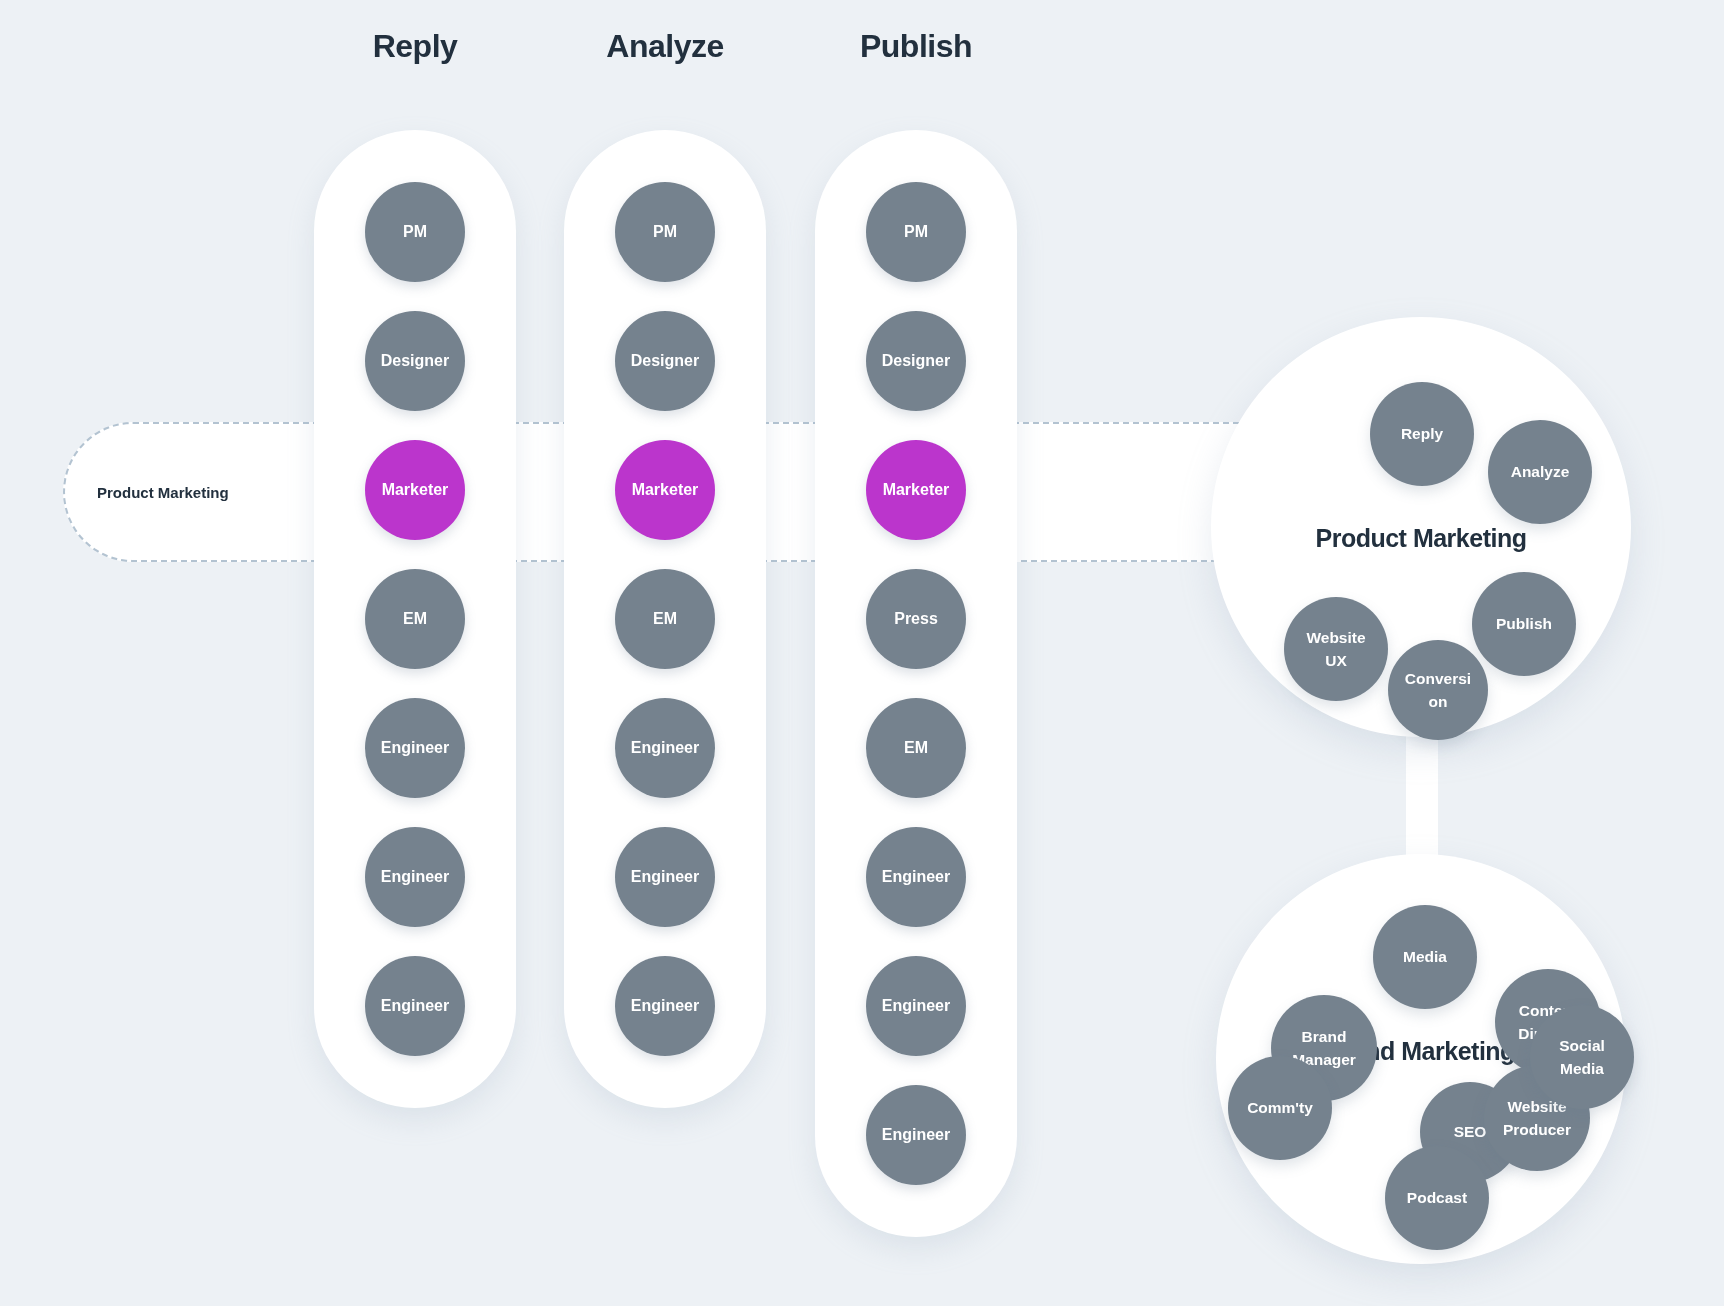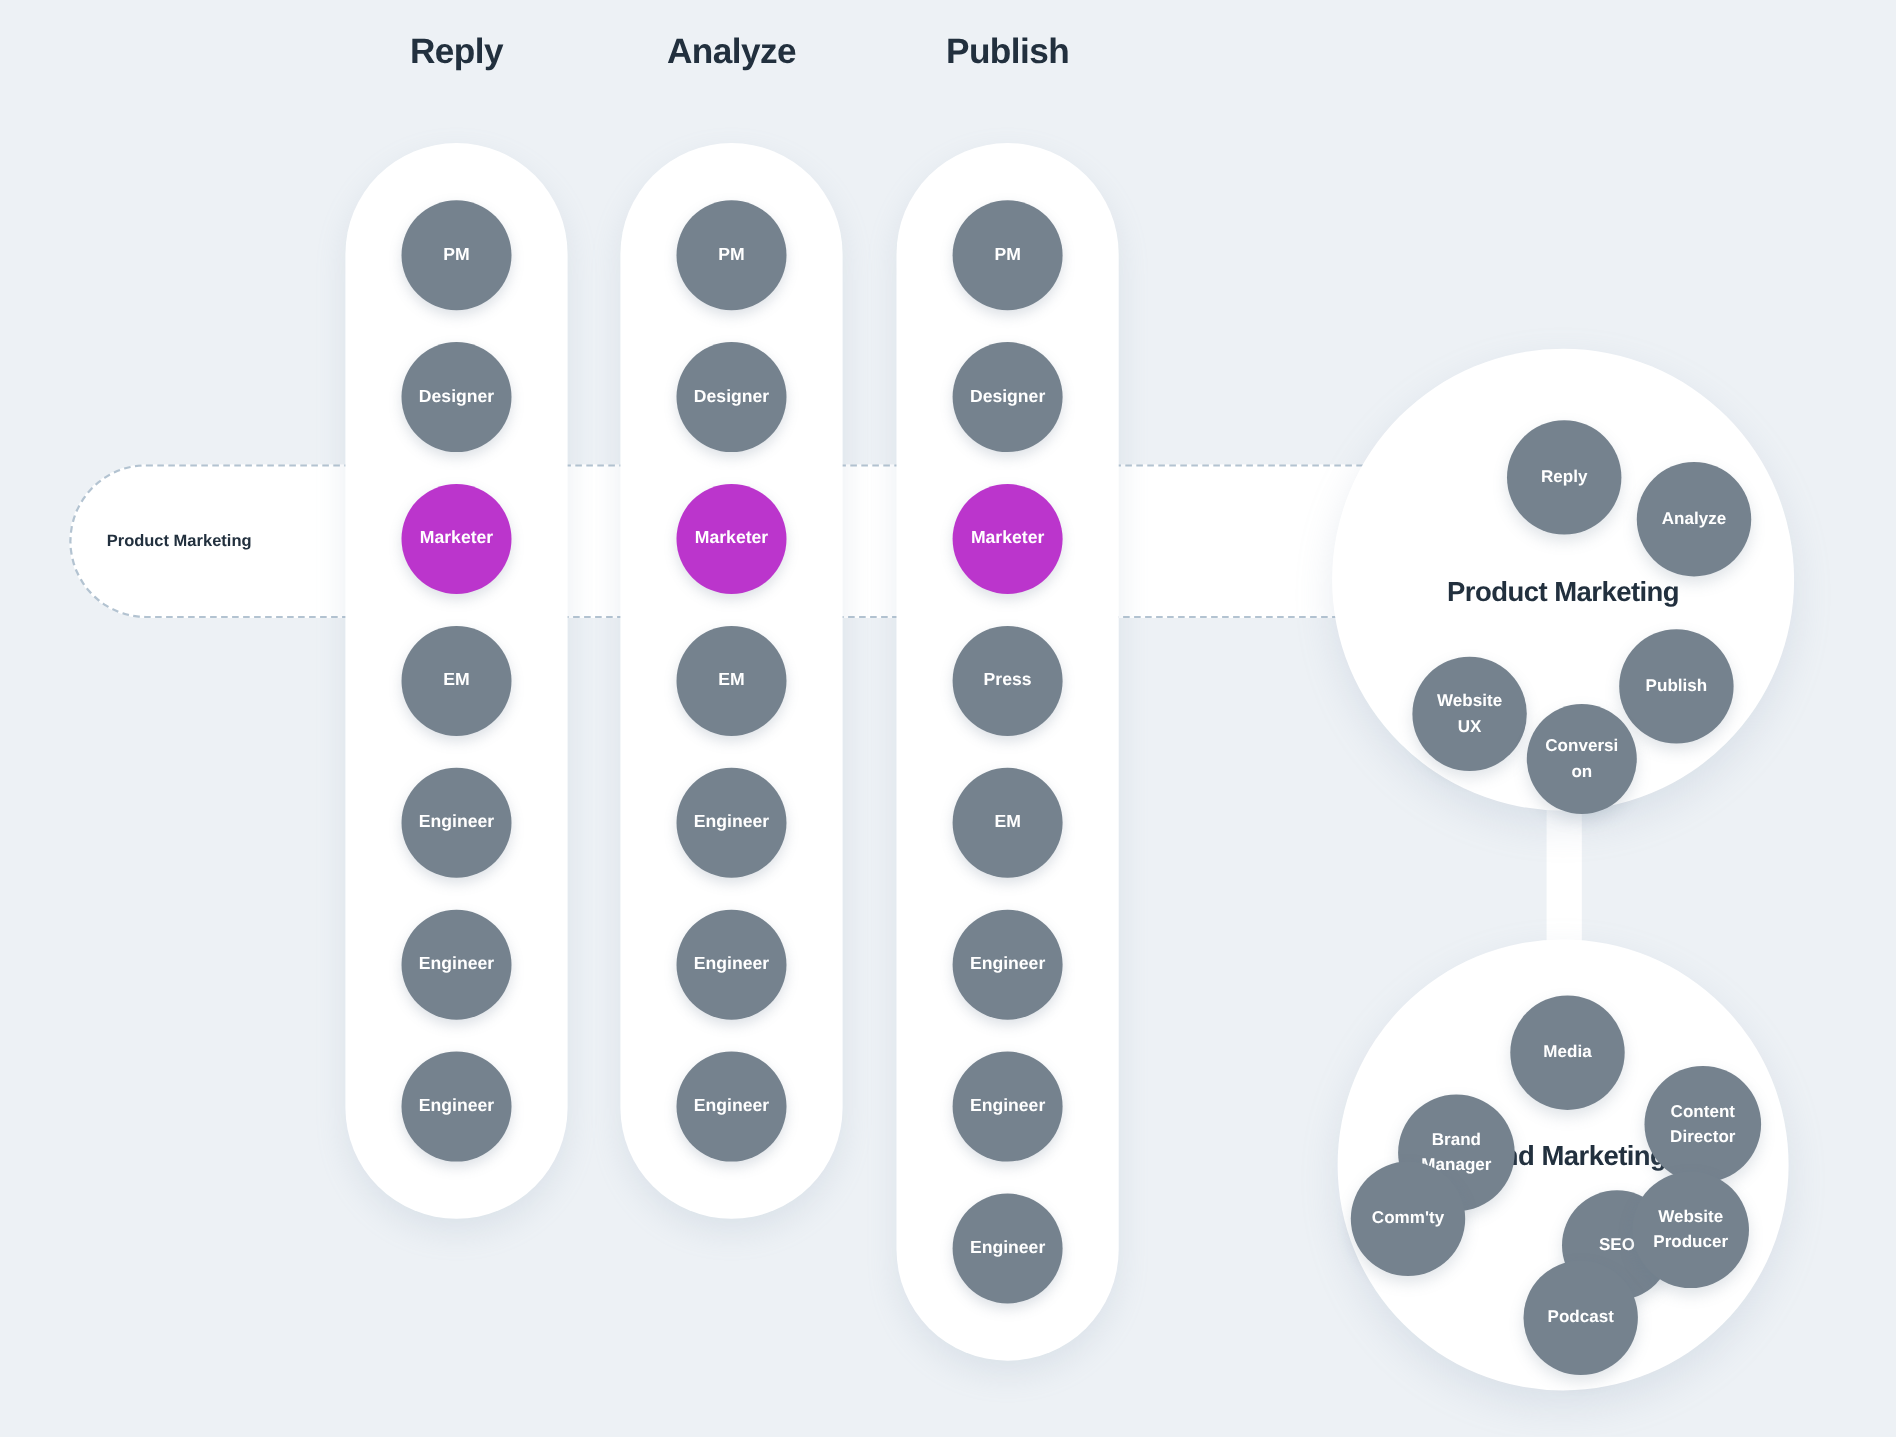--- a/index.html
+++ b/index.html
@@ -169,20 +169,24 @@
   <div class="node" style="left:1373px;top:905px">
       <span>Media</span>
     </div>
   <div class="node sm" style="left:1420px;top:1082px">
       <span>SEO</span>
     </div>
   <div class="node" style="left:1484px;top:1065px;width:106px;height:106px">
       <span>Website
 Producer</span>
     </div>
+  <div class="node" style="left:1530px;top:1005px">
+      <span>Social
+Media</span>
+    </div>
   <div class="node" style="left:1385px;top:1146px">
       <span>Podcast</span>
     </div>
   <div class="node" style="left:1228px;top:1056px">
       <span>Comm'ty</span>
     </div>
 
 </div>
 
 </body></html>

